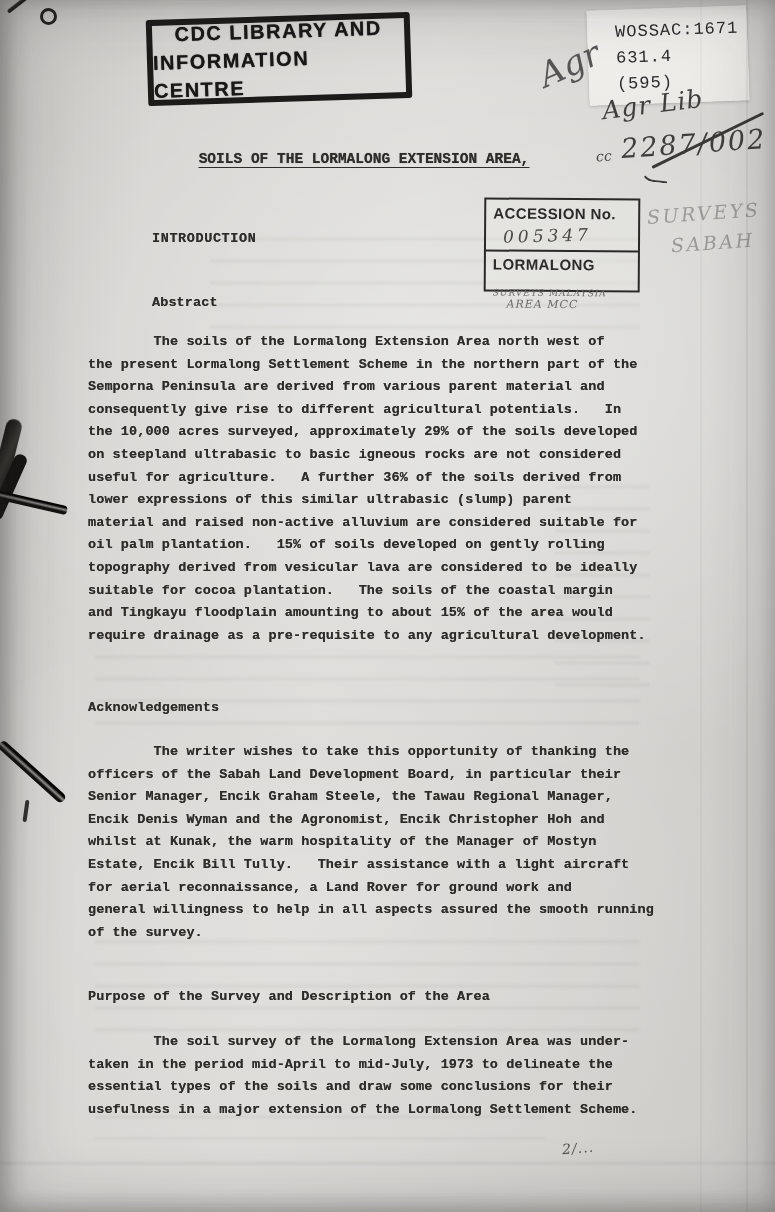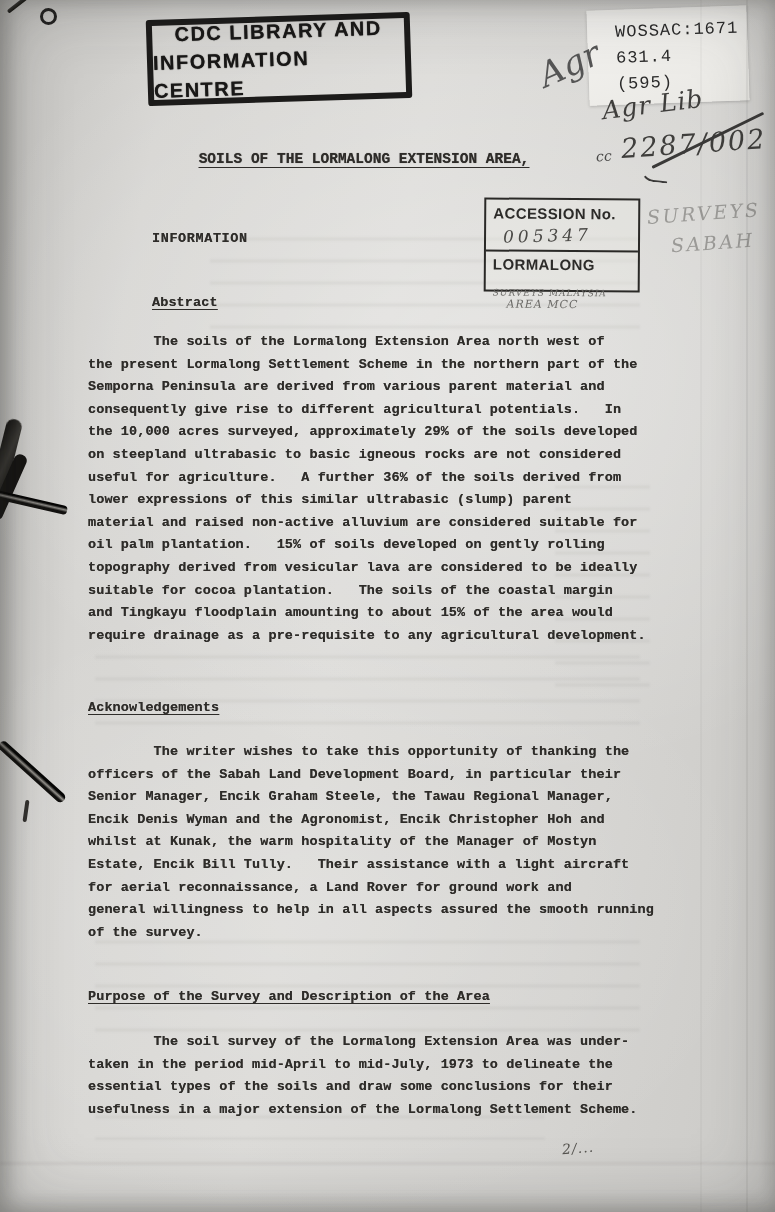--- a/index.html
+++ b/index.html
@@ -17,21 +17,21 @@
   }
   .vignette{position:absolute;inset:0;pointer-events:none;
     box-shadow:inset 0 0 70px rgba(40,40,38,0.28), inset 8px 0 22px rgba(30,30,28,0.22), inset 0 -6px 18px rgba(30,30,28,0.12);}
   .crease-v{position:absolute;top:0;bottom:0;width:2px;background:rgba(60,58,54,0.07);}
   .crease-h{position:absolute;left:0;right:0;height:3px;background:rgba(60,58,54,0.06);filter:blur(1px);}
 
   
   .type{white-space:pre;font-size:13.5px;line-height:22.6px;letter-spacing:0.1px;
         text-shadow:0 0 0.6px rgba(46,44,41,0.75);font-weight:bold;}
   .tline{white-space:pre;}
-  .heading{font-weight:bold;text-decoration:underline;text-underline-offset:3px;
+  .heading{font-weight:bold;text-underline-offset:3px;
            text-decoration-thickness:1.2px;}
   .abs{position:absolute;}
 
   .title{width:552px;text-align:center;font-size:14.5px;font-weight:bold;line-height:25px;
          text-shadow:0 0 0.7px rgba(46,44,41,0.8);}
   .title div{display:inline-block;text-decoration:underline;text-underline-offset:3.5px;}
 
   
   .cdc-stamp{
     left:147px;top:16px;width:252px;height:74px;
@@ -156,21 +156,21 @@
         <div>SURVEYS MALAYSIA</div>
         <div class="l2">AREA MCC</div>
       </div>
     </div>
   </div>
 
   <div class="abs title" style="left:88px;top:147px;">
     <div>SOILS OF THE LORMALONG EXTENSION AREA,</div><br>
   </div>
 
-  <div class="abs type" style="left:152px;top:228px;font-weight:bold;letter-spacing:0.6px;">INFORMATION</div>
+  <div class="abs type" style="left:152px;top:228px;font-weight:bold;letter-spacing:0.6px;">INTRODUCTION</div>
 
   <div class="abs type heading" style="left:152px;top:292px;">Abstract</div>
 
   <div class="abs type" style="left:88px;top:331px;"><div class="tline">        The soils of the Lormalong Extension Area north west of</div><div class="tline">the present Lormalong Settlement Scheme in the northern part of the</div><div class="tline">Semporna Peninsula are derived from various parent material and</div><div class="tline">consequently give rise to different agricultural potentials.   In</div><div class="tline">the 10,000 acres surveyed, approximately 29% of the soils developed</div><div class="tline">on steepland ultrabasic to basic igneous rocks are not considered</div><div class="tline">useful for agriculture.   A further 36% of the soils derived from</div><div class="tline">lower expressions of this similar ultrabasic (slump) parent</div><div class="tline">material and raised non-active alluvium are considered suitable for</div><div class="tline">oil palm plantation.   15% of soils developed on gently rolling</div><div class="tline">topography derived from vesicular lava are considered to be ideally</div><div class="tline">suitable for cocoa plantation.   The soils of the coastal margin</div><div class="tline">and Tingkayu floodplain amounting to about 15% of the area would</div><div class="tline">require drainage as a pre-requisite to any agricultural development.</div></div>
 
   <div class="abs type heading" style="left:88px;top:697px;">Acknowledgements</div>
 
   <div class="abs type" style="left:88px;top:741px;"><div class="tline">        The writer wishes to take this opportunity of thanking the</div><div class="tline">officers of the Sabah Land Development Board, in particular their</div><div class="tline">Senior Manager, Encik Graham Steele, the Tawau Regional Manager,</div><div class="tline">Encik Denis Wyman and the Agronomist, Encik Christopher Hoh and</div><div class="tline">whilst at Kunak, the warm hospitality of the Manager of Mostyn</div><div class="tline">Estate, Encik Bill Tully.   Their assistance with a light aircraft</div><div class="tline">for aerial reconnaissance, a Land Rover for ground work and</div><div class="tline">general willingness to help in all aspects assured the smooth running</div><div class="tline">of the survey.</div></div>
 
   <div class="abs type heading" style="left:88px;top:986px;">Purpose of the Survey and Description of the Area</div>

